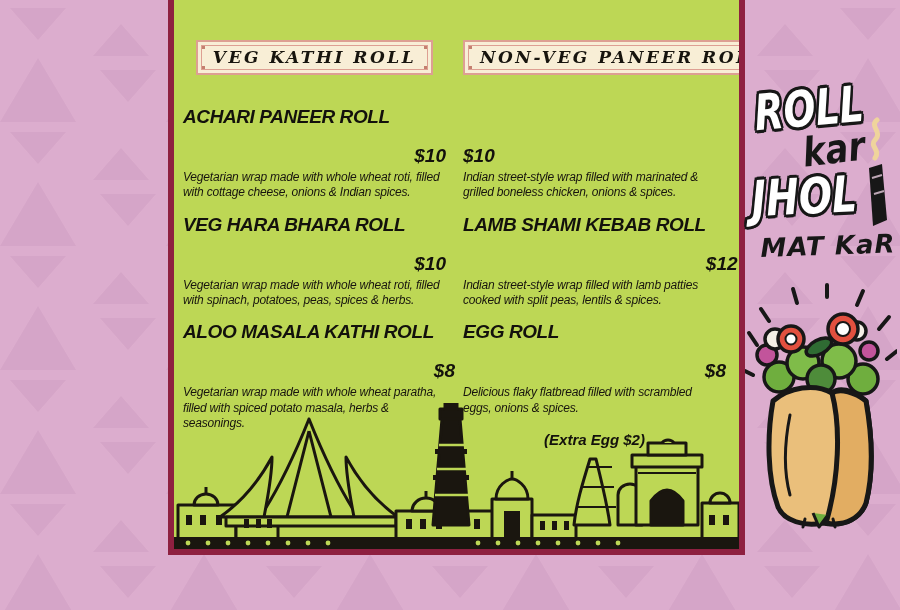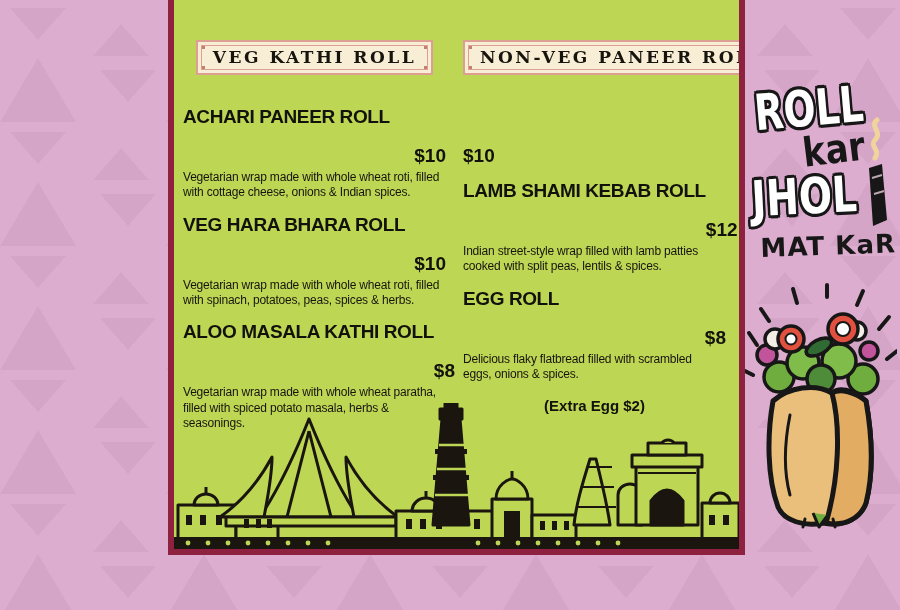--- a/index.html
+++ b/index.html
@@ -1,17 +1,17 @@
 <!DOCTYPE html>
 <html><head>
 <meta charset="utf-8">
 <style>
   * { margin:0; padding:0; box-sizing:border-box; }
   html,body { width:900px; height:610px; overflow:hidden; }
-  .page { position:relative; width:788px; height:610px; background:#ec4899; font-family:"Liberation Sans", sans-serif; }
+  .page { position:relative; width:788px; height:610px; background:#ec4899; font-family:"Liberation Sans", sans-serif;font-style:italic; }
 
   .bg-pattern { position:absolute; inset:0; z-index:0; }
 
   
   .menu-board {
     position:absolute; left:168px; top:0; width:577px; height:555px;
     background:#bdd755; border:6px solid #8e2040; border-top:none; z-index:2;
     overflow:hidden;
   }
   .col { position:absolute; top:40px; width:263px; }
@@ -120,20 +120,21 @@
 
     <section class="col col-right">
       <div class="plaque">
         <span>NON-VEG PANEER ROLL</span>
       </div>
 
       <div class="menu-item">
         <div class="item-head">
           <span class="item-price">$10</span>
         </div>
+        <div class="item-desc">Indian street-style wrap filled with marinated &amp; grilled boneless chicken, onions &amp; spices.</div>
       </div>
 
       <div class="menu-item">
         <div class="item-head">
           <span class="item-name">LAMB SHAMI KEBAB ROLL</span>
           <span class="item-price">$12</span>
         </div>
         <div class="item-desc">Indian street-style wrap filled with lamb patties cooked with split peas, lentils &amp; spices.</div>
       </div>
 

